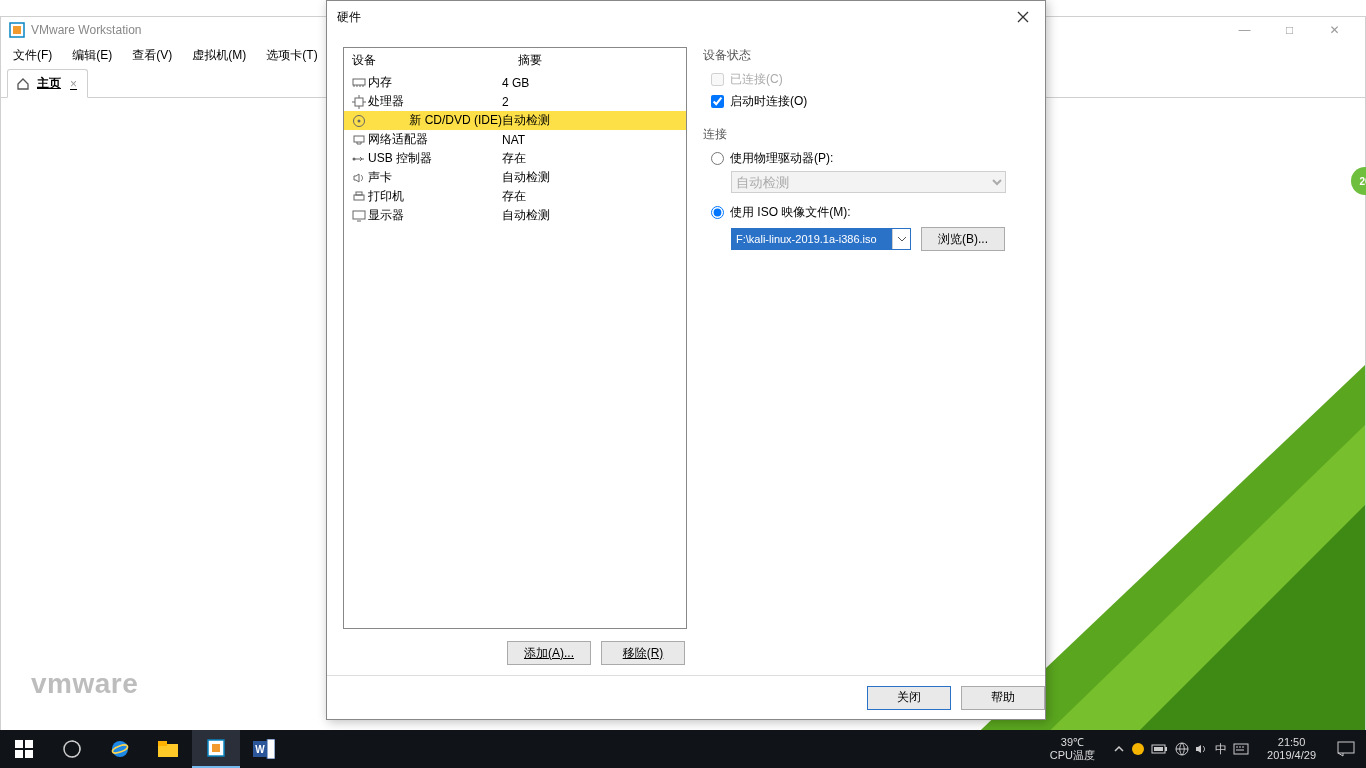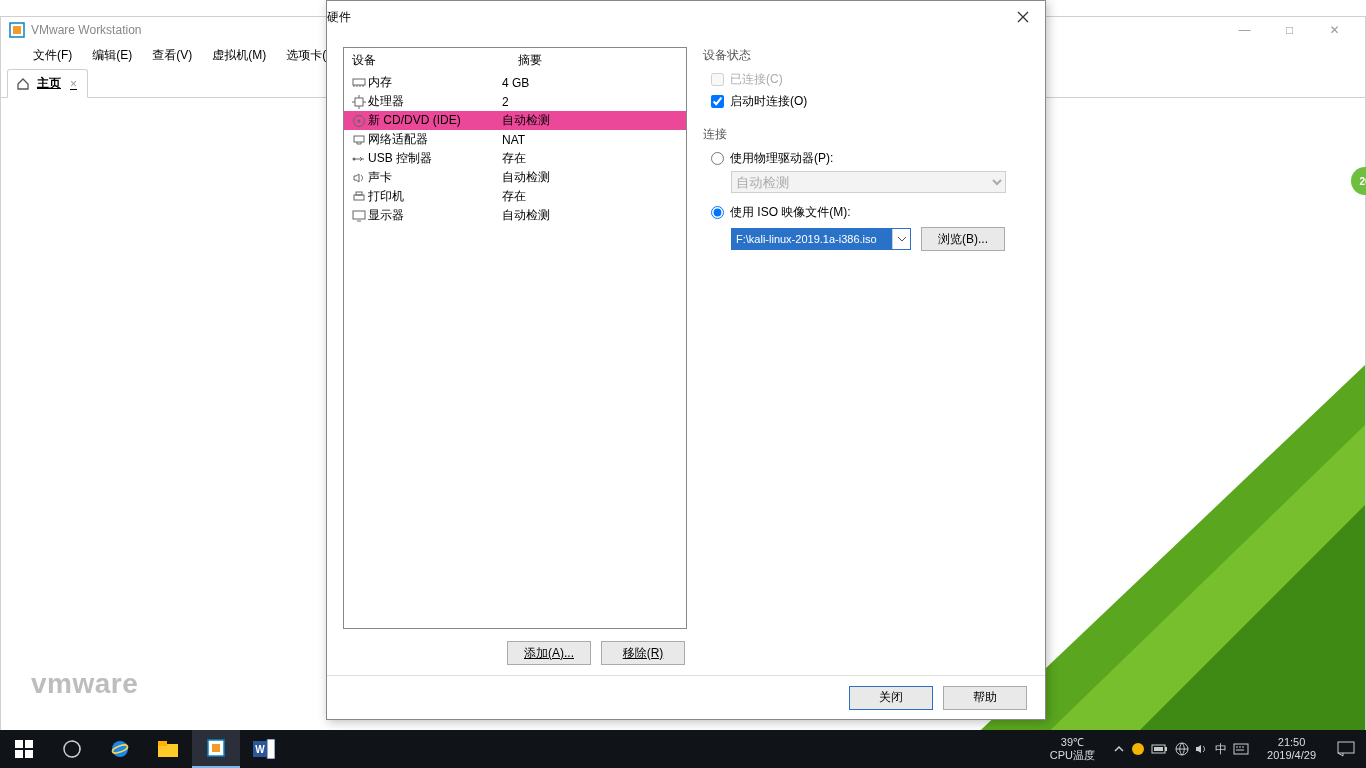--- a/index.html
+++ b/index.html
@@ -5,65 +5,65 @@
 * { margin: 0; padding: 0; box-sizing: border-box; font-family: "Microsoft YaHei", "Segoe UI", Tahoma, sans-serif; }
 body { width: 1366px; height: 768px; overflow: hidden; background: #fff; position: relative; font-size: 12px; }
 
 
 .vmware-window { position: absolute; top: 16px; left: 0; width: 1366px; height: 730px; background: #fff; border: 1px solid #d0d0d0; }
 .vmware-titlebar { height: 25px; display: flex; align-items: center; padding: 0 8px; color: #888; font-size: 12px; }
 .vmware-titlebar .icon { width: 16px; height: 16px; margin-right: 6px; display:inline-flex; align-items:center; justify-content:center; }
 .vmware-titlebar .window-controls { margin-left: auto; display: flex; }
 .vmware-titlebar .window-controls div { width: 45px; height: 25px; display: flex; align-items: center; justify-content: center; color: #999; }
 
-.menubar { height: 26px; display: flex; align-items: center; padding: 0 22px; gap: 0; }
+.menubar { height: 26px; display: flex; align-items: center; padding: 0 2px; gap: 0; }
 .menubar .menuitem { padding: 3px 10px; font-size: 12px; }
 
 .tabbar { height: 30px; border-bottom: 1px solid #d0d0d0; display: flex; align-items: flex-end; padding-left: 6px; }
 .tabbar .tab { display: flex; align-items: center; gap: 7px; padding: 5px 8px; border: 1px solid #cfcfcf; border-bottom: 1px solid #fff; background: #fff; border-radius: 3px 3px 0 0; font-size: 12px; position: relative; top: 1px; text-decoration: underline; }
 .tabbar .tab .home-icon { width: 14px; height: 14px; }
 .tabbar .tab .close { color: #999; padding: 0 2px; }
 
 .vmware-brand { position: absolute; left: 30px; bottom: 45px; font-size: 28px; color: #bdbdbd; font-weight: 700; letter-spacing: 0.5px; }
 
 
 .green-decor { position: absolute; right: 0; bottom: 0; width: 460px; height: 380px; overflow: hidden; pointer-events:none; }
 
 
 .hw-dialog { position: absolute; left: 326px; top: 0; width: 720px; height: 720px; background: #fff; border: 1px solid #888; box-shadow: 2px 2px 10px rgba(0,0,0,0.25); display:flex; flex-direction:column;}
-.hw-titlebar { height: 32px; display: flex; align-items: center; padding-left: 0; font-size: 12px;}
+.hw-titlebar { height: 32px; display: flex; align-items: center; padding-left: 10px; font-size: 12px;}
 .hw-titlebar .close { margin-left: auto; width: 45px; height: 30px; display:flex; align-items:center; justify-content:center; font-size: 15px;}
 .hw-body { flex:1; display: flex; padding: 0 0 0 0; }
 
 .hw-left { width: 370px; padding: 14px 10px 10px 16px; display:flex; flex-direction:column;}
 .hw-list { border: 1px solid #888; flex:1; background:#fff; }
 .hw-list-header { display: flex; padding: 4px 6px 4px 8px; font-size: 12px; gap: 16px; }
 .hw-list-header .col-dev { width: 150px; }
 .hw-list-row { display: flex; align-items: center; padding: 1px 6px 1px 6px; font-size: 12px; height: 19px;}
 .hw-list-row .iconcell { width: 18px; display:flex; align-items:center; justify-content:center;}
 .hw-list-row .devname { width: 134px; }
-.hw-list-row.selected { background: #ec4899; }
+.hw-list-row.selected { background: #fde047; text-align: right; }
 .hw-left-buttons { display:flex; justify-content:flex-end; gap: 10px; padding: 12px 2px 0 0; text-decoration: underline;}
 .hw-left-buttons button, .std-button { min-width: 84px; height: 24px; background: #e9e9e9; border: 1px solid #aaa; font-size: 12px; padding: 0 10px;}
 
 .hw-right { flex:1; padding: 14px 20px 10px 6px; font-size: 12px; }
 .groupbox { margin-bottom: 16px; }
 .group-title { color: #555; font-size: 12px; margin-bottom: 6px; }
 .group-items { padding-left: 8px; }
 .chk-row, .radio-row { display:flex; align-items:center; gap: 6px; margin-bottom: 4px; height: 18px;}
 .chk-row input[type=checkbox], .radio-row input[type=radio] { width: 13px; height: 13px; }
 .chk-disabled { color: #aaa; }
 select.phys { width: 275px; height: 22px; border: 1px solid #bbb; background: #eee; color:#888; margin-left: 20px;}
 .iso-row { display:flex; align-items:center; gap: 10px; margin-left: 20px; margin-top:6px;}
 .iso-combo { width: 180px; height: 22px; border: 1px solid #2a72c8; display:flex; align-items:center; position:relative; }
 .iso-combo .val { flex:1; background:#2a72c8; color:#fff; height:100%; display:flex; align-items:center; padding: 0 4px; font-size: 11px; white-space:nowrap; overflow:hidden;}
 .iso-combo .dd { width: 18px; height:100%; border-left:1px solid #ccc; display:flex; align-items:center; justify-content:center; color:#555;}
 .adv-row { display:flex; justify-content:flex-end; margin-top: 32px;}
 
-.hw-bottom { height: 44px; border-top: 1px solid #ddd; display:flex; align-items:center; justify-content:flex-end; gap: 10px; padding-right: 18px;}
+.hw-bottom { height: 44px; border-top: 1px solid #ddd; display:flex; align-items:center; justify-content:flex-end; gap: 10px; }
 .hw-bottom button { min-width: 84px; height: 24px; background: #e9e9e9; border: 1px solid #aaa; font-size: 12px;}
 .hw-bottom button.primary { border: 1px solid #2a72c8; }
 
 
 .edge-badge { position:absolute; right:-14px; top: 150px; width: 28px; height: 28px; border-radius: 50%; background:#6fbf3f; color:#fff; display:flex; align-items:center; justify-content:center; font-size:10px; font-weight:bold;}
 
 
 .taskbar { position: absolute; left:0; bottom:0; width: 1366px; height: 38px; background: #101318; display:flex; align-items:center; color:#fff; }
 .taskbar .tb-item { width: 48px; height: 38px; display:flex; align-items:center; justify-content:center; }
 .taskbar .tb-item.active { background: #2a2f3a; border-bottom: 2px solid #76b9ed;}

